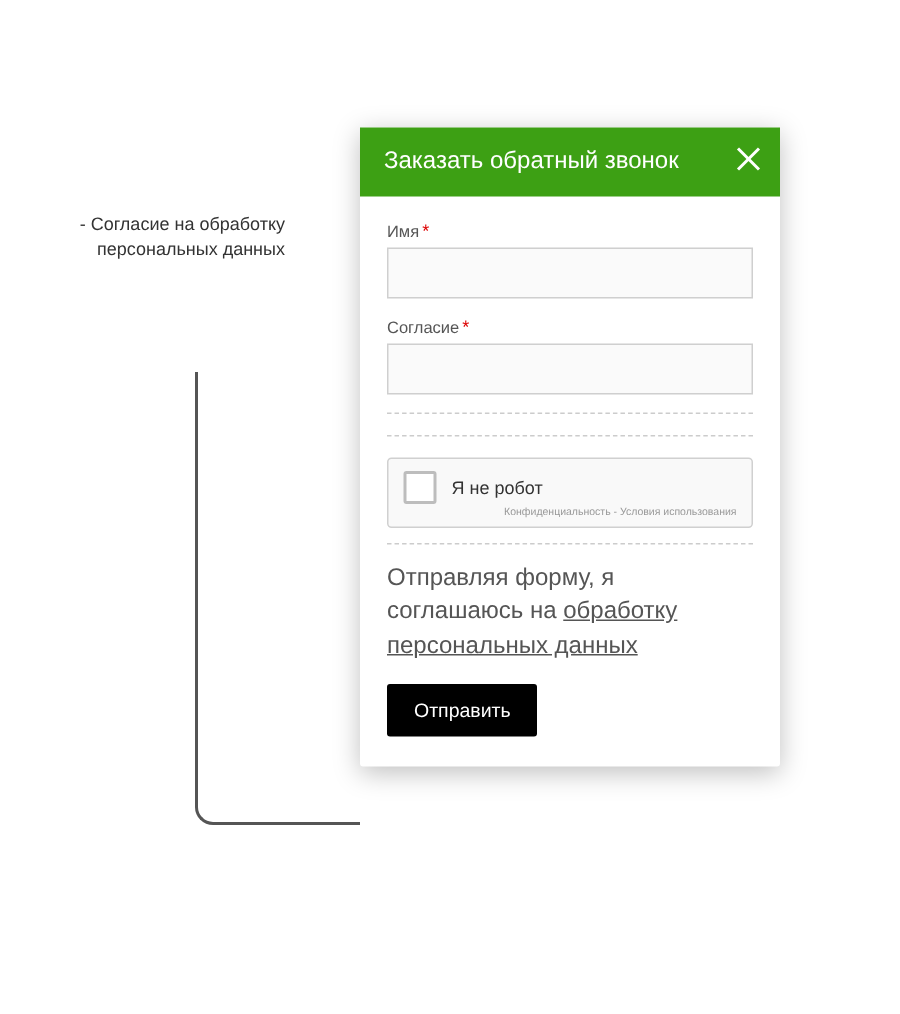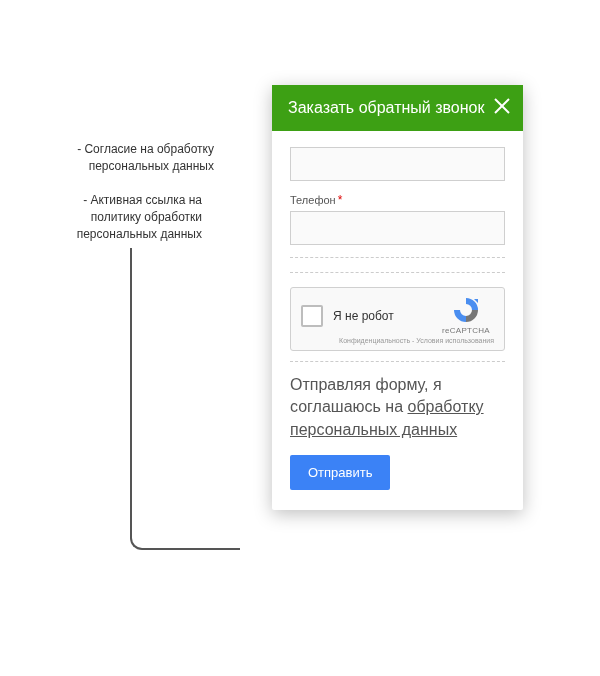--- a/index.html
+++ b/index.html
@@ -17,21 +17,21 @@
   }
   
   .caption {
     position: absolute;
     font-size: 12px;
     color: #333;
     text-align: right;
     line-height: 1.4;
     width: 170px;
   }
-  .caption1 { left: 44px; top: 141px; }
+  .caption1 { left: 20px; top: 141px; }
   .caption2 { left: 42px; top: 192px; width: 160px; }
 
   
   .connector {
     position: absolute;
     left: 130px;
     top: 248px;
     width: 110px;
     height: 302px;
     pointer-events: none;
@@ -61,25 +61,24 @@
     height: 2px;
     width: 98px;
     background: #555;
   }
 
   
   .modal {
     position: absolute;
     left: 240px;
     top: 85px;
-    width: 251px;
+    width: 280px;
     background: #fff;
     box-shadow: 0 4px 18px rgba(0,0,0,0.25);
     border-radius: 2px;
-    margin-left: 32px;
   }
   .modal-header {
     background: #3da014;
     color: #fff;
     padding: 14px 16px;
     position: relative;
   }
   .modal-header .title {
     font-size: 16px;
     font-weight: 400;
@@ -194,36 +193,35 @@
     color: #555;
     line-height: 1.4;
     margin-bottom: 14px;
   }
   .consent a {
     color: #555;
     text-decoration: underline;
     cursor: pointer;
   }
   .submit-btn {
-    background: #3b82f6;
+    background: #000000;
     color: #fff;
     border: none;
     padding: 10px 18px;
     font-size: 13px;
     cursor: pointer;
     border-radius: 2px;
   }
 </style>
 </head>
 <body>
 
 <div class="canvas">
 
   <div class="caption caption1">- Согласие на обработку персональных данных</div>
-  <div class="caption caption2">- Активная ссылка на политику обработки персональных данных</div>
 
   <div class="connector">
     <div class="vbar"></div>
     <div class="curve"></div>
     <div class="hbar"></div>
   </div>
 
   <div class="modal">
     <div class="modal-header">
       <span class="title">Заказать обратный звонок</span>
@@ -231,52 +229,44 @@
         <svg viewBox="0 0 22 22" width="22" height="22">
           <line x1="4" y1="4" x2="18" y2="18" stroke="#fff" stroke-width="2"></line>
           <line x1="18" y1="4" x2="4" y2="18" stroke="#fff" stroke-width="2"></line>
         </svg>
       </span>
     </div>
 
     <div class="modal-body">
 
       <div class="field">
+        <div class="field-label">
+          <span>Имя</span><span class="req">*</span>
+        </div>
         <input class="field-input" type="text" value="" style="">
       </div>
 
       <div class="field">
         <div class="field-label">
-          <span>Телефон</span><span class="req">*</span>
+          <span>Согласие</span><span class="req">*</span>
         </div>
         <input class="field-input" type="text" value="" style="">
       </div>
 
       <hr class="divider">
 
 
       <hr class="divider">
 
       <div class="recaptcha">
         <div class="recaptcha-top">
           <div class="recaptcha-left">
             <div class="recaptcha-check"></div>
             <div class="recaptcha-label">Я не робот</div>
           </div>
-          <div class="recaptcha-right">
-            <div class="recaptcha-logo">
-              <svg viewBox="0 0 28 28" width="28" height="28">
-                <path d="M14 2 A12 12 0 0 1 26 14 L20 14 A6 6 0 0 0 14 8 Z" fill="#4a8ef0"></path>
-                <path d="M26 14 A12 12 0 0 1 14 26 L14 20 A6 6 0 0 0 20 14 Z" fill="#777"></path>
-                <path d="M14 26 A12 12 0 0 1 2 14 L8 14 A6 6 0 0 0 14 20 Z" fill="#4a8ef0"></path>
-                <polygon points="22,3 26,3 26,7" fill="#4a8ef0"></polygon>
-              </svg>
-            </div>
-            <div class="recaptcha-brand">reCAPTCHA</div>
-          </div>
         </div>
         <div class="recaptcha-bottom">Конфиденциальность - Условия использования</div>
       </div>
 
       <hr class="divider2">
 
 
       <div class="consent">
         <span>Отправляя форму, я соглашаюсь на </span><a>обработку персональных данных</a>
       </div>

